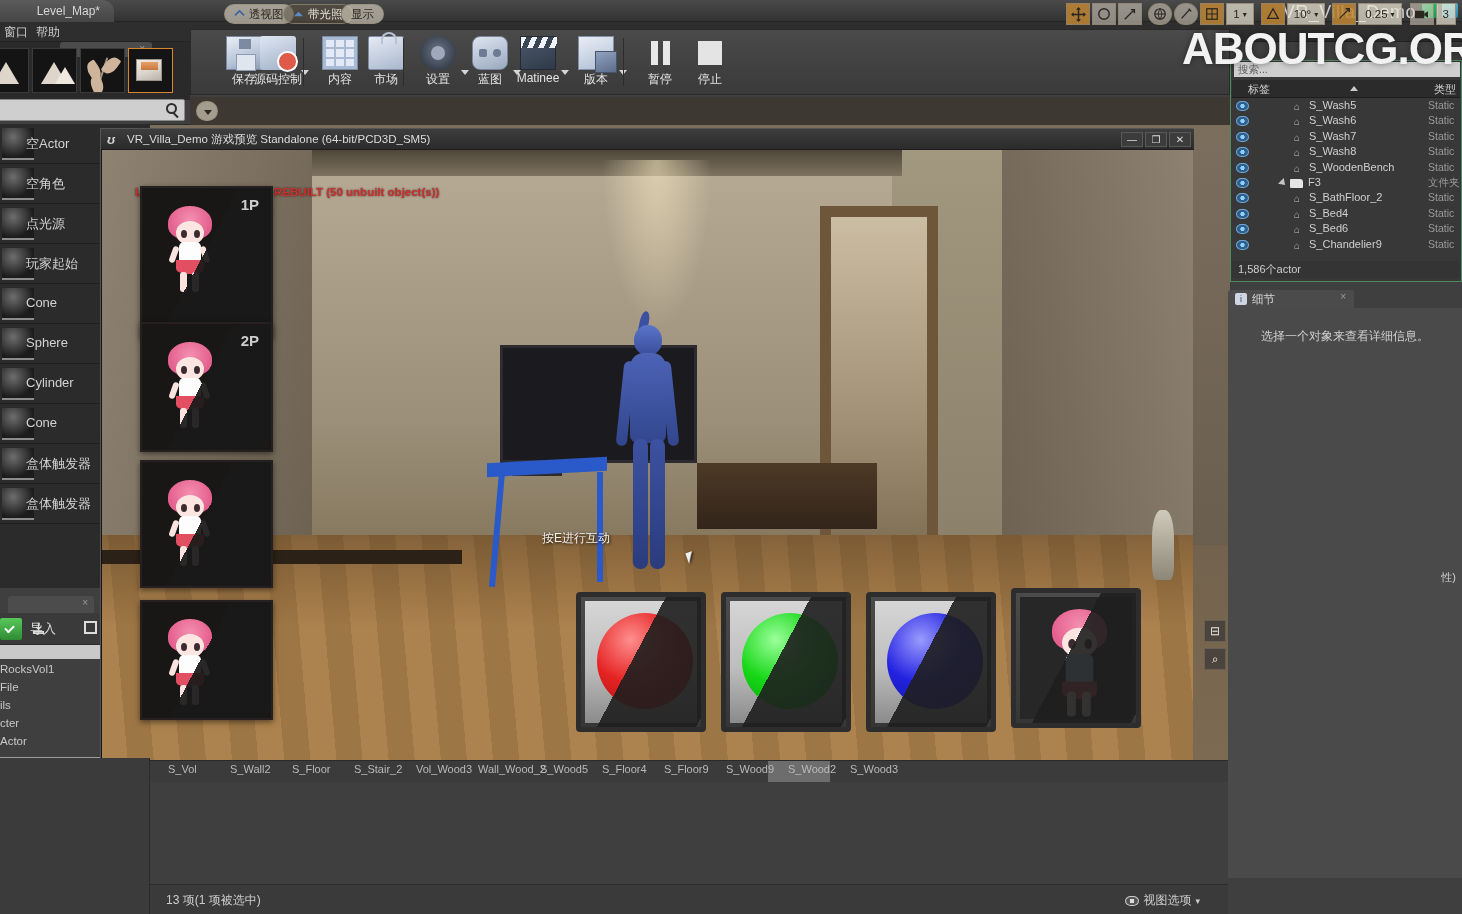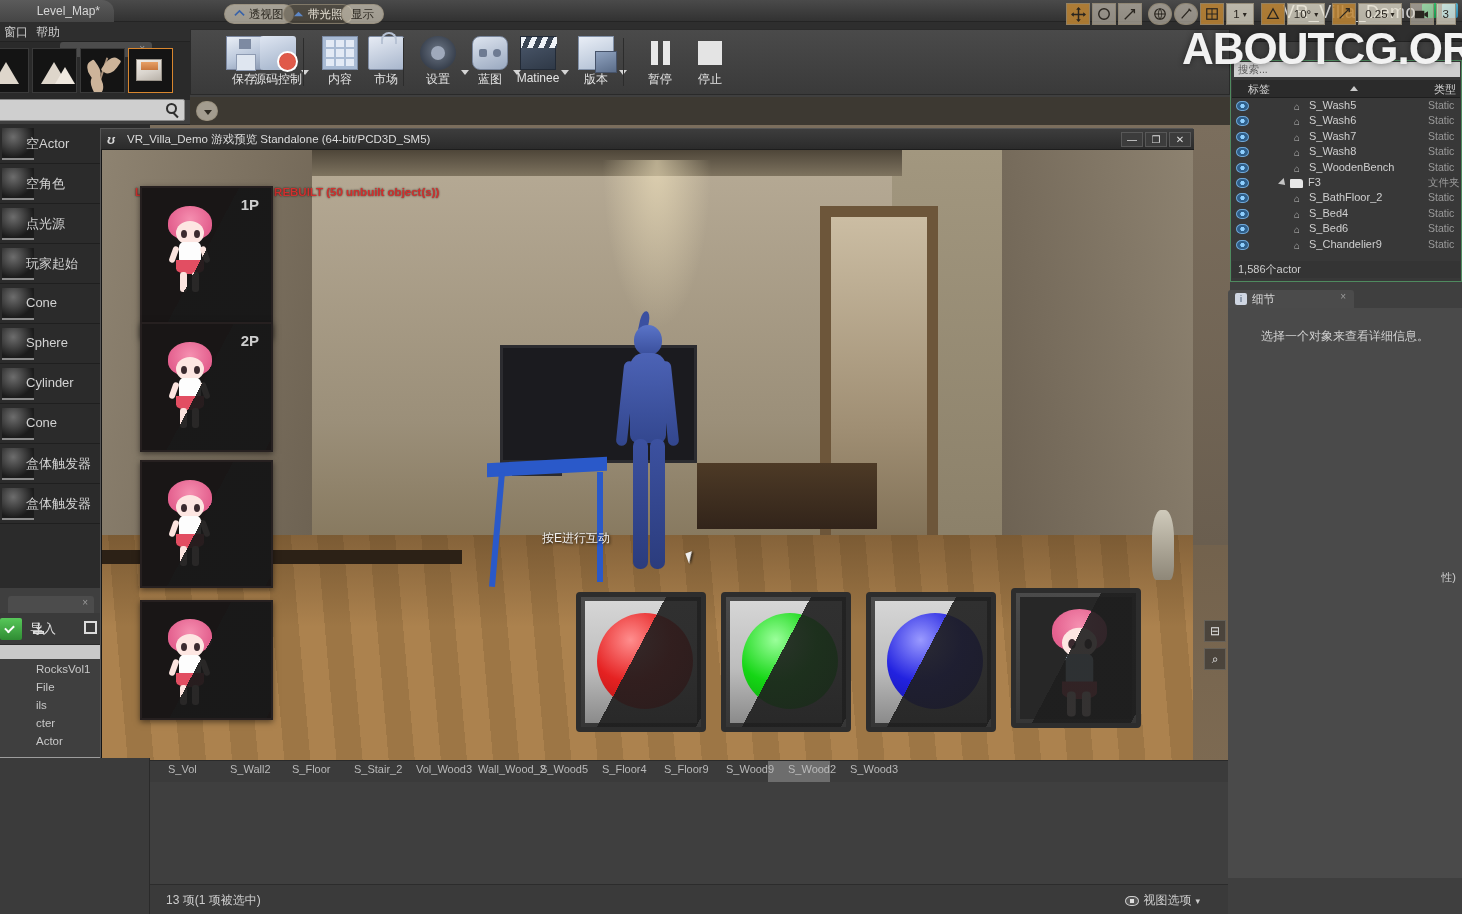--- a/index.html
+++ b/index.html
@@ -126,21 +126,21 @@
   .cb-import { position: absolute; left: 30px; top: 620px; color: #dcdcdc; font-size: 13px; white-space: nowrap;}
   .imp-ico { position:absolute; left:32px; top:622px; width:13px; height:13px; }
   .cb-save-ico {
     position: absolute; left: 84px; top: 621px; width: 13px; height: 13px;
     border: 2px solid #dcdcdc;
   }
   .cb-strip {
     position: absolute; left: 0; top: 645px; width: 100px; height: 14px;
     background: #c9c9c9;
   }
-  .cb-tree { position: absolute; left: 0; top: 663px; width: 100px; height: 95px; padding-left: 36px; }
+  .cb-tree { position: absolute; left: 0; top: 663px; width: 100px; height: 95px; }
   .cb-tree div { color: #c8c8c8; font-size: 11.5px; height: 18px; white-space: nowrap; }
   .cb-strip2 { position: absolute; left: 0; top: 757px; width: 100px; height: 13px; background: #9d9d9d;}
   .cb-tree2 { position: absolute; left: 0; top: 780px; width: 140px; height: 120px; }
   .cb-tree2 div { color: #c3c3c3; font-size: 11.5px; height: 20px; white-space: nowrap; }
 
   
   .toolbar {
     position: absolute; left: 190px; top: 29px; width: 1040px; height: 66px;
     background: linear-gradient(180deg,#4a4a4a 0%, #3a3a3a 100%);
     border: 1px solid #2a2a2a;

